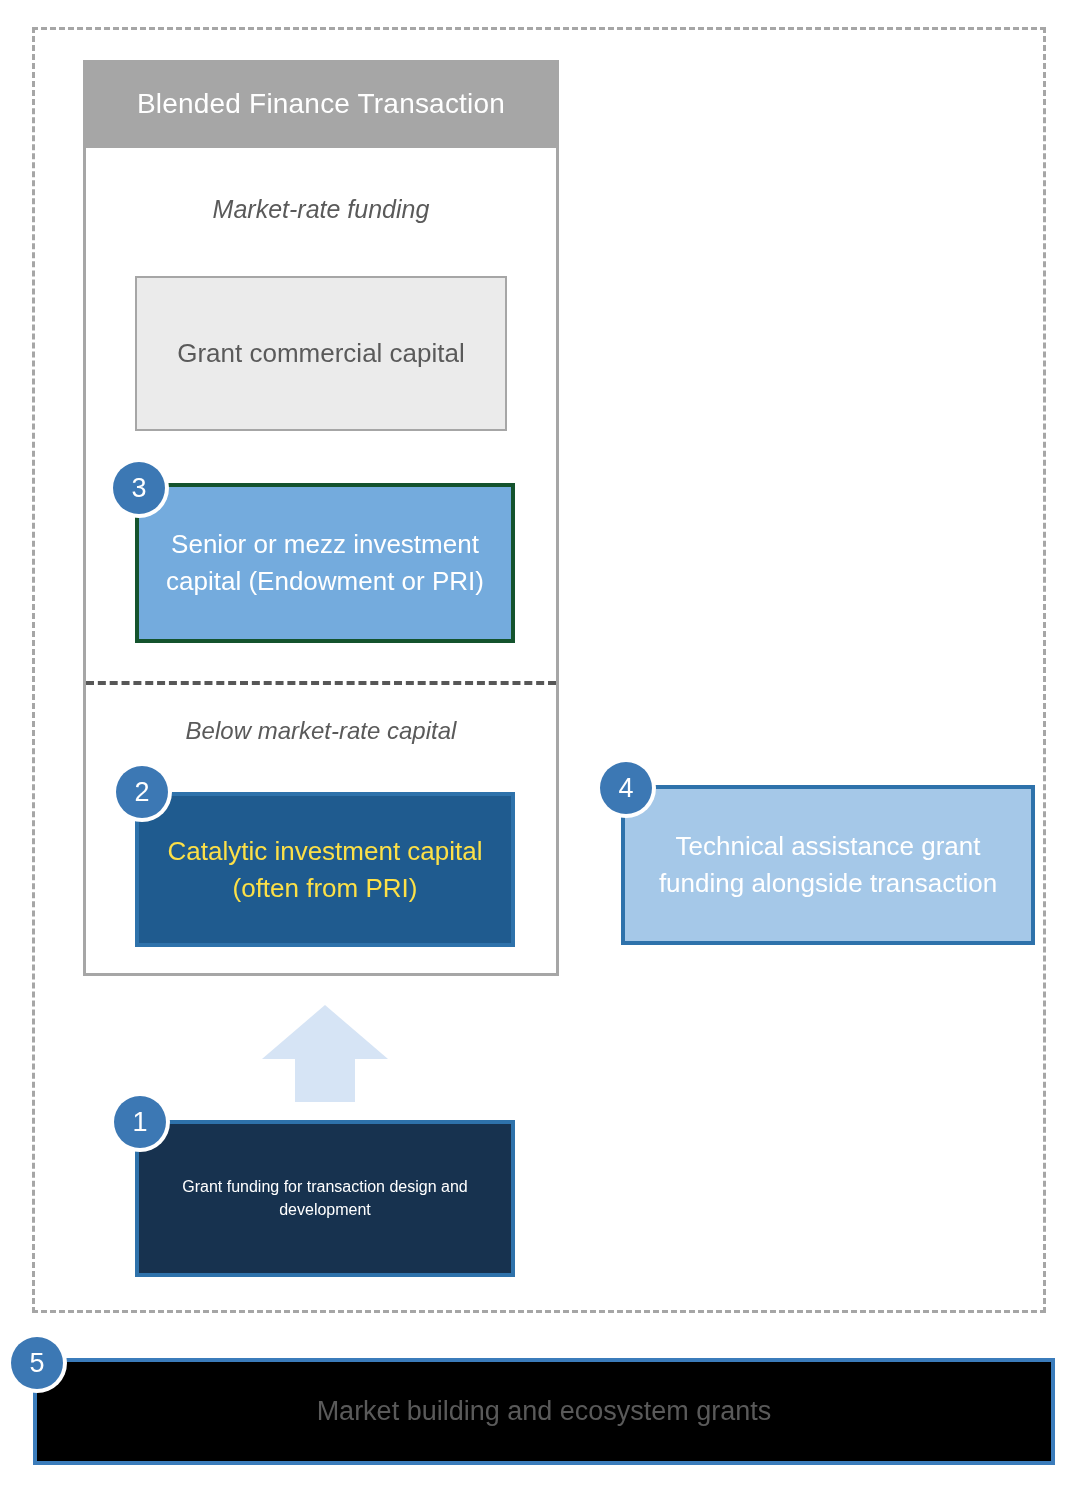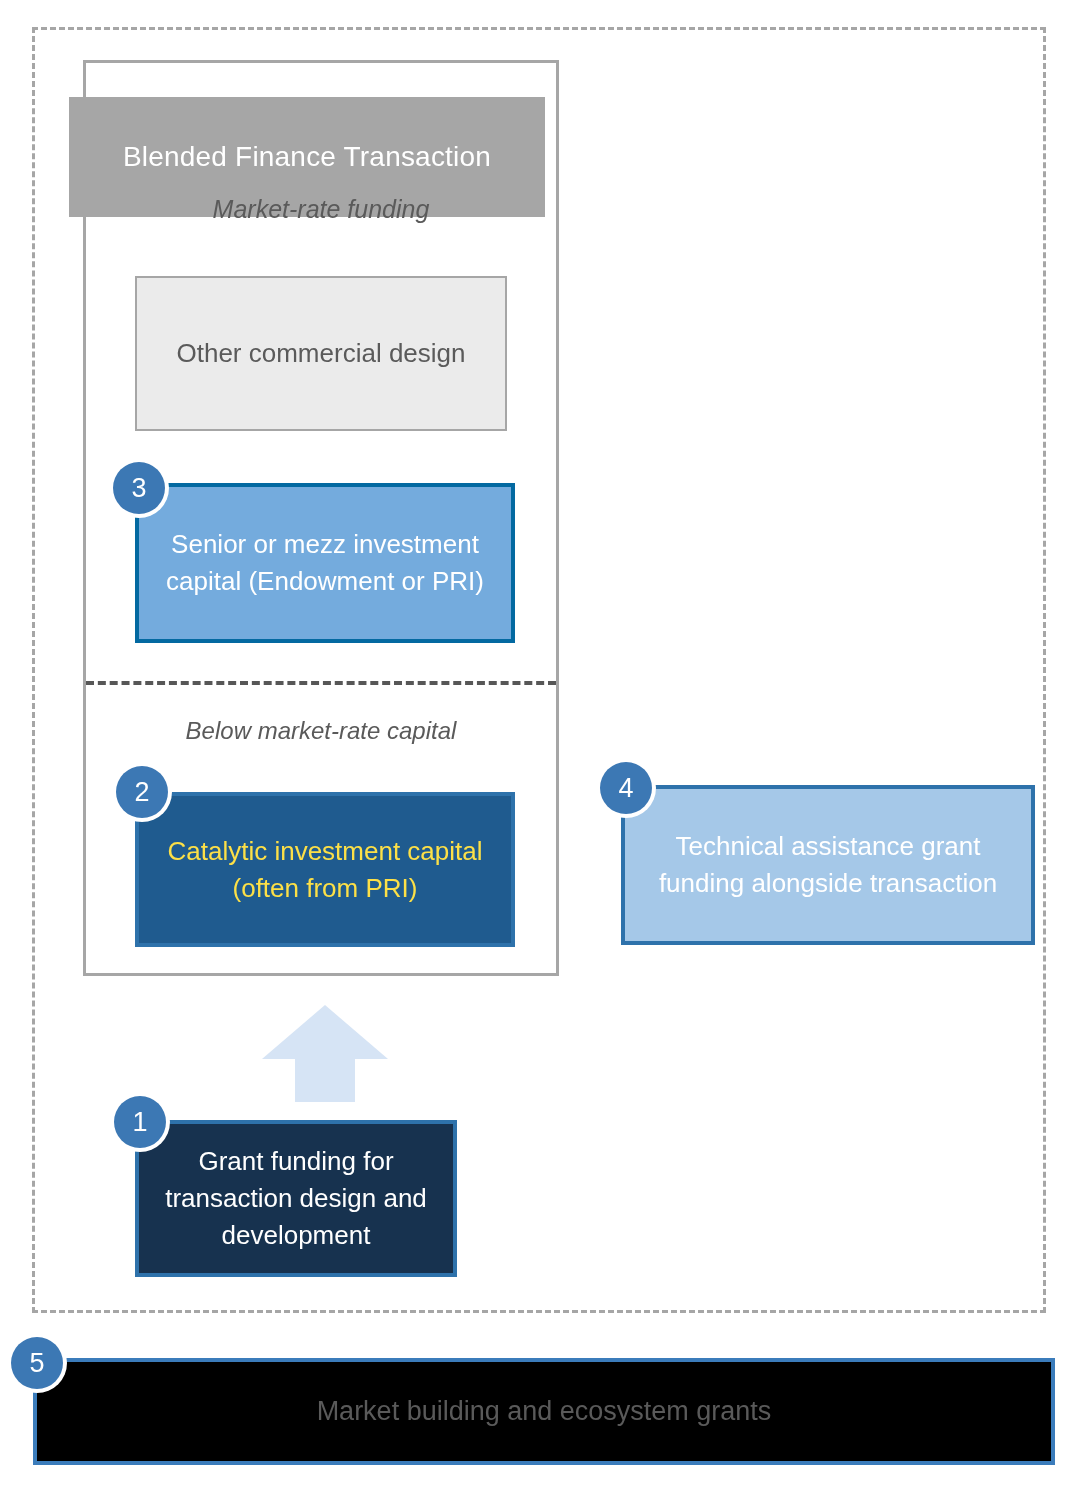--- a/index.html
+++ b/index.html
@@ -38,30 +38,29 @@
     left: 83px;
     top: 60px;
     width: 476px;
     height: 916px;
     box-sizing: border-box;
     border: 3px solid #a6a6a6;
     background: #ffffff;
   }
   .bf-header {
     position: absolute;
-    left: 69px;
+    left: 83px;
     top: 60px;
     width: 476px;
-    height: 120px;
+    height: 88px;
     background: #a6a6a6;
     display: flex;
     align-items: center;
     justify-content: center;
     box-sizing: border-box;
-    margin-top: 37px;
   }
   .bf-header-title {
     color: #ffffff;
     font-size: 28px;
     letter-spacing: 0.2px;
     font-weight: 400;
     text-align: center;
   }
 
   
@@ -107,21 +106,21 @@
     color: #5a5a5a;
     font-size: 26px;
   }
 
   .box-senior-mezz {
     left: 135px;
     top: 483px;
     width: 380px;
     height: 160px;
     background: #74abdd;
-    border: 4px solid #0369a1;
+    border: 4px solid #14532d;
     color: #ffffff;
     font-size: 26px;
   }
 
   .box-catalytic {
     left: 135px;
     top: 792px;
     width: 380px;
     height: 155px;
     background: #1f5b8f;
@@ -137,26 +136,26 @@
     height: 160px;
     background: #a5c8e8;
     border: 4px solid #2e72ab;
     color: #ffffff;
     font-size: 26px;
   }
 
   .box-grant-funding {
     left: 135px;
     top: 1120px;
-    width: 322px;
+    width: 380px;
     height: 157px;
     background: #17324f;
     border: 4px solid #2e72ab;
     color: #ffffff;
-    font-size: 26px;
+    font-size: 16px;
   }
 
   .box-market-building {
     left: 33px;
     top: 1358px;
     width: 1022px;
     height: 107px;
     background: #000000;
     border: 4px solid #3b7cbb;
     color: #5a5a5a;
@@ -211,21 +210,21 @@
 
   <div class="bf-card"></div>
 
   <div class="bf-header">
     <span class="bf-header-title">Blended Finance Transaction</span>
   </div>
 
   <div class="section-label market-rate">Market-rate funding</div>
 
   <div class="box box-other-commercial">
-    <span class="box-text">Other commercial design</span>
+    <span class="box-text">Grant commercial capital</span>
   </div>
 
   <div class="box box-senior-mezz">
     <span class="box-text">Senior or mezz investment capital (Endowment or PRI)</span>
   </div>
   <div class="badge badge-3">3</div>
 
   <div class="inner-divider"></div>
 
   <div class="section-label below-market">Below market-rate capital</div>

